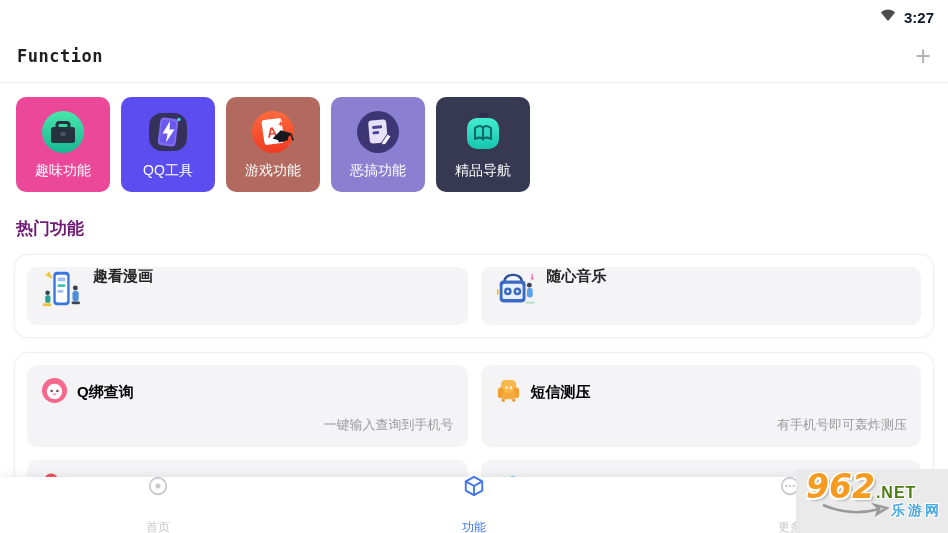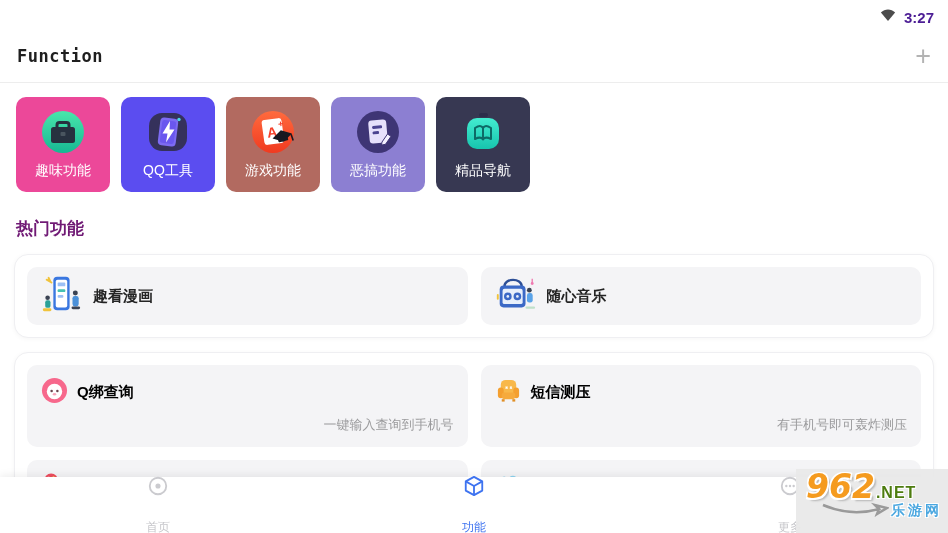--- a/index.html
+++ b/index.html
@@ -2,21 +2,21 @@
 <html><head>
 <meta charset="utf-8">
 <style>
   * { margin:0; padding:0; box-sizing:border-box; }
   html,body { width:948px; height:533px; overflow:hidden; background:#fff;
     font-family:"Liberation Sans", sans-serif; position:relative; }
 
   
   .status-bar { height:30px; display:flex; justify-content:flex-end; align-items:center;
     gap:7px; padding:4px 14px 0 0; }
-  .status-time { font-size:15px; font-weight:600; color:#4c1d95; }
+  .status-time { font-size:15px; font-weight:600; color:#0f172a; }
 
   
   .app-header { height:52px; display:flex; align-items:center; justify-content:space-between;
     padding:0 17px; }
   .app-title { font-family:"DejaVu Sans Mono", monospace; font-size:17px; font-weight:600;
     color:#1f1f1f; letter-spacing:.5px; }
   .add-btn { font-size:27px; font-weight:200; color:#b3b3b3; line-height:1; cursor:pointer; }
   .header-divider { height:1px; background:#ededed; }
 
   
@@ -28,21 +28,21 @@
 
   
   .section-title { font-size:17px; font-weight:700; color:#701a75; margin:25px 0 0 16px; }
 
   
   .panel { margin:14px 14px 0 14px; background:#fff; border:1px solid #efeff2;
     border-radius:14px; padding:12px; box-shadow:0 1px 5px rgba(0,0,0,.04); }
   .grid-2 { display:grid; grid-template-columns:1fr 1fr; gap:13px; }
 
   .hot-item { background:#f4f4f6; border-radius:10px; height:58px; display:flex;
-    align-items:center; padding:0 12px; gap:10px; cursor:pointer; }
+    align-items:flex-start; padding:0 12px; gap:10px; cursor:pointer; }
   .hot-label { font-size:15px; font-weight:700; color:#242424; }
 
   .tool-item { background:#f4f4f6; border-radius:10px; padding:12px 14px 13px 14px; cursor:pointer; }
   .tool-head { display:flex; align-items:center; gap:9px; }
   .tool-title { font-size:15px; font-weight:700; color:#000000; }
   .tool-sub { font-size:13px; color:#9b9b9d; margin-top:8px;text-align:right; }
 
   
   .bottom-nav { position:absolute; left:0; bottom:0; width:948px; height:56px; background:#fff;
     box-shadow:0 -2px 8px rgba(0,0,0,.07); display:flex; z-index:10; }

